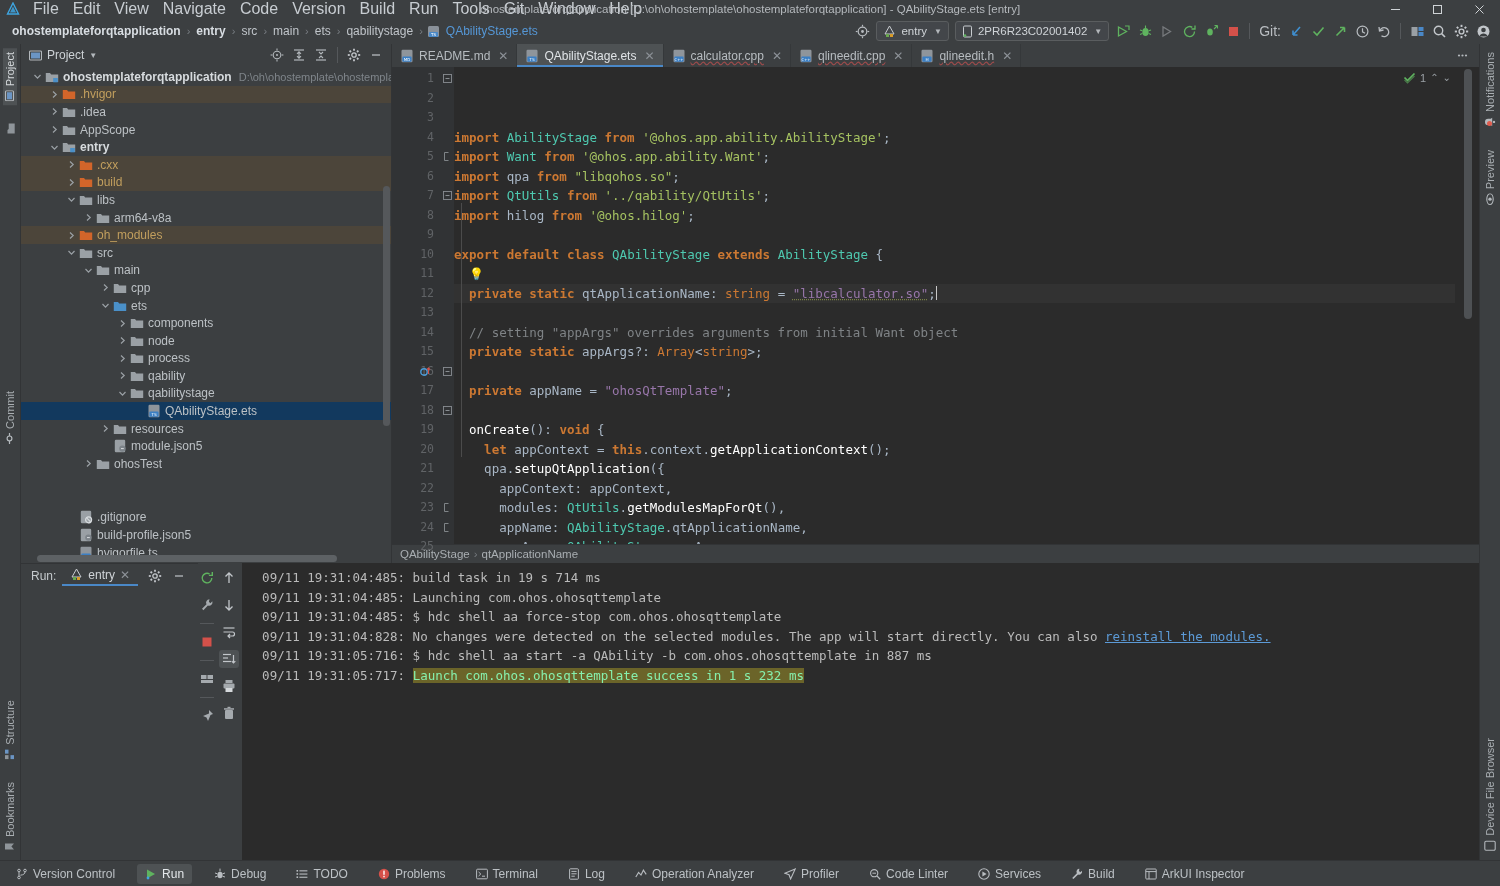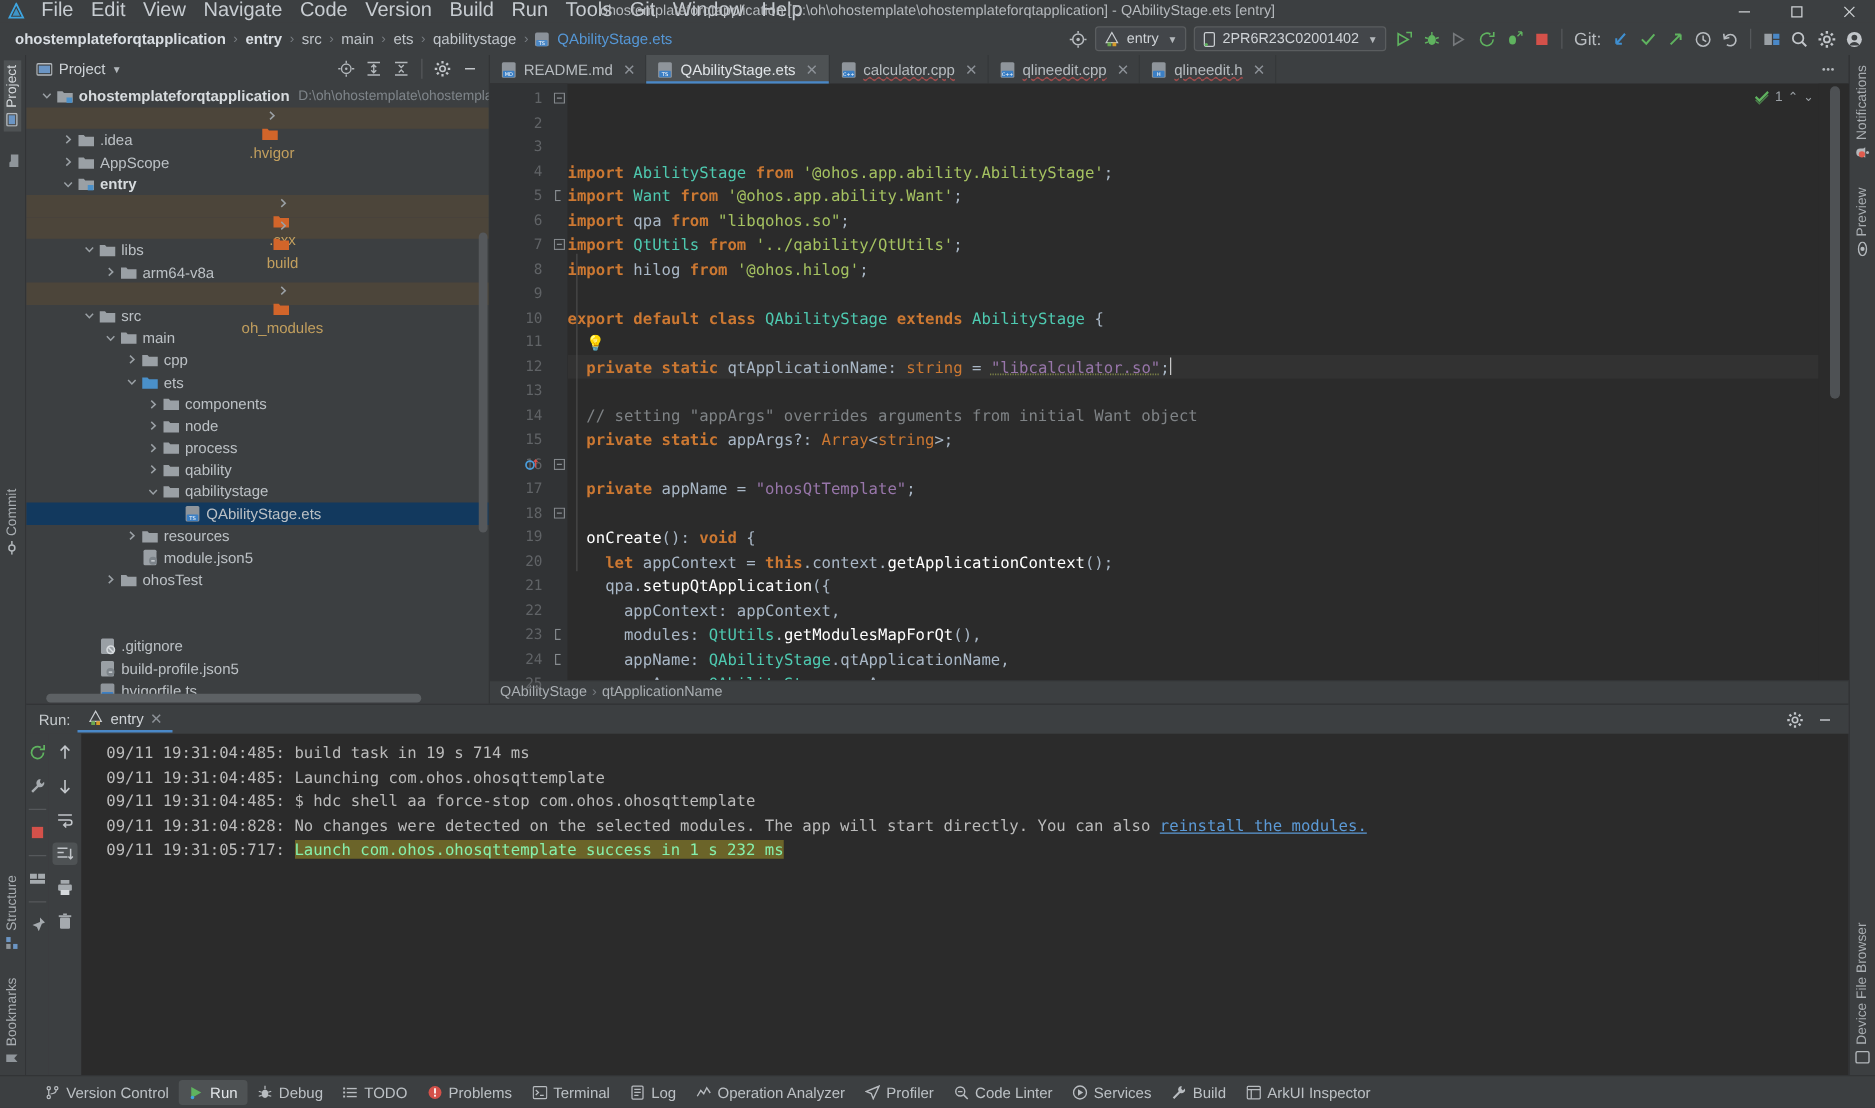--- a/index.html
+++ b/index.html
@@ -87,21 +87,21 @@
   .project-header {
     height: 22px; flex:0 0 22px; display:flex; align-items:center; padding-left: 8px; gap:5px;
   }
   .project-title { font-size: 12px; color:#cdd2d6; }
   .ph-right { margin-left:auto; display:flex; align-items:center; padding-right:4px; }
   .tree { flex:1 1 auto; overflow:hidden; position:relative; font-size: 12px; padding-top:2px; }
   .row {
     height: 17.6px; display:flex; align-items:center; white-space:nowrap;
     padding-right:4px; color:#bcc1c5;
   }
-  .row.hl { background:#4c453a;flex-direction:column; }
+  .row.hl { background:#4c453a; }
   .row.sel { background:#12395e; }
   .row .twisty { width: 13px; flex:0 0 13px; display:flex; align-items:center; justify-content:center; color:#9aa0a5; font-size:9px; }
   .row .ficon { width: 16px; flex:0 0 16px; display:flex; align-items:center; justify-content:center; margin-right:3px; }
   .row .lbl { font-size: 12px; }
   .row .lbl.b { font-weight:bold; color:#d7dbde; }
   .row .sub { font-size: 11px; color:#7f858a; margin-left:7px; }
   .row .lbl.orange { color:#c29f5e; }
   .hscroll {
     position:absolute; bottom: 1px; left: 16px; width: 300px; height: 7px;
     background:#5d6164; border-radius:4px;
@@ -165,21 +165,21 @@
     font-size:11px; color:#9aa0a5;
   }
   .edit-vscroll { position:absolute; right:7px; top:2px; width:8px; height:250px; background:#4e5154; border-radius:4px; }
 
   .breadcrumb-bar {
     height: 19px; flex:0 0 19px; background:#3c3f41; display:flex; align-items:center;
     padding-left: 8px; gap:4px; font-size: 11.5px; color:#a9aeb2; border-top:1px solid #323436;
   }
 
   
-  .runpanel { flex:1 1 auto; display:flex; flex-direction:column; background:#3c3f41; min-height:0; }
+  .runpanel { flex:1 1 auto; display:flex; background:#3c3f41; min-height:0; }
   .run-header {
     height: 24px; flex:0 0 24px; display:flex; align-items:center; padding-left:10px; gap:6px;
     border-top:1px solid #323436;
   }
   .run-label { font-size:12px; color:#c5cacd; }
   .run-tab {
     display:flex; align-items:center; gap:5px; padding: 2px 8px; font-size:12px; color:#d0d4d8;
     border-bottom: 2px solid #4a88c7;
   }
   .run-tab .x { color:#8d9298; }
@@ -197,21 +197,21 @@
     flex:1 1 auto; background:#2b2b2b; font-family:"DejaVu Sans Mono", monospace;
     font-size: 12.5px; line-height: 19.5px; color:#bbbbbb; padding: 5px 0 0 20px; overflow:hidden;
   }
   .cs-line { white-space:pre; }
   .cs-link { color:#5c9ad6; text-decoration:underline; }
   .cs-hl { background:#6b6429; color:#86efac; }
 
   
   .statusbar {
     height: 26px; flex:0 0 26px; display:flex; align-items:center; background:#3c3f41;
-    padding-left: 28px; gap: 0; border-top:1px solid #323436;
+    padding-left: 8px; gap: 14px; border-top:1px solid #323436;
   }
   .sb-item {
     display:flex; align-items:center; gap:5px; padding: 3px 8px; font-size: 12px; color:#bcc1c5;
     border-radius:3px;
   }
   .sb-item.active { background:#4e5254; color:#e3e7ea; }
 
   svg { display:block; }
   .badge-dot { width:5px; height:5px; border-radius:50%; background:#e05c4e; position:absolute; top:2px; right:3px; }
 </style>
@@ -1173,20 +1173,21 @@
                   <rect x="2" y="2.2" width="10" height="1.5" fill="#a5aaae"></rect>
                   <rect x="5.5" y="0.8" width="3" height="1.4" fill="#a5aaae"></rect>
                 </svg>
             </div>
           </div>
           <div class="console" id="console">
               <div class="cs-line"><span>09/11 19:31:04:485: build task in 19 s 714 ms</span></div>
               <div class="cs-line"><span>09/11 19:31:04:485: Launching com.ohos.ohosqttemplate</span></div>
               <div class="cs-line"><span>09/11 19:31:04:485: $ hdc shell aa force-stop com.ohos.ohosqttemplate</span></div>
               <div class="cs-line"><span>09/11 19:31:04:828: No changes were detected on the selected modules. The app will start directly. You can also </span><span class="cs-link">reinstall the modules.</span></div>
+              <div class="cs-line"><span>09/11 19:31:05:716: $ hdc shell aa start -a QAbility -b com.ohos.ohosqttemplate in 887 ms</span></div>
               <div class="cs-line"><span>09/11 19:31:05:717: </span><span class="cs-hl">Launch com.ohos.ohosqttemplate success in 1 s 232 ms</span></div>
             </div>
         </div>
       </div>
     </div>
 
     <div class="rail-right">
       <div class="rail-group">
         <div class="rail-tab" style="position:relative;">
           <span style="position:relative;">

